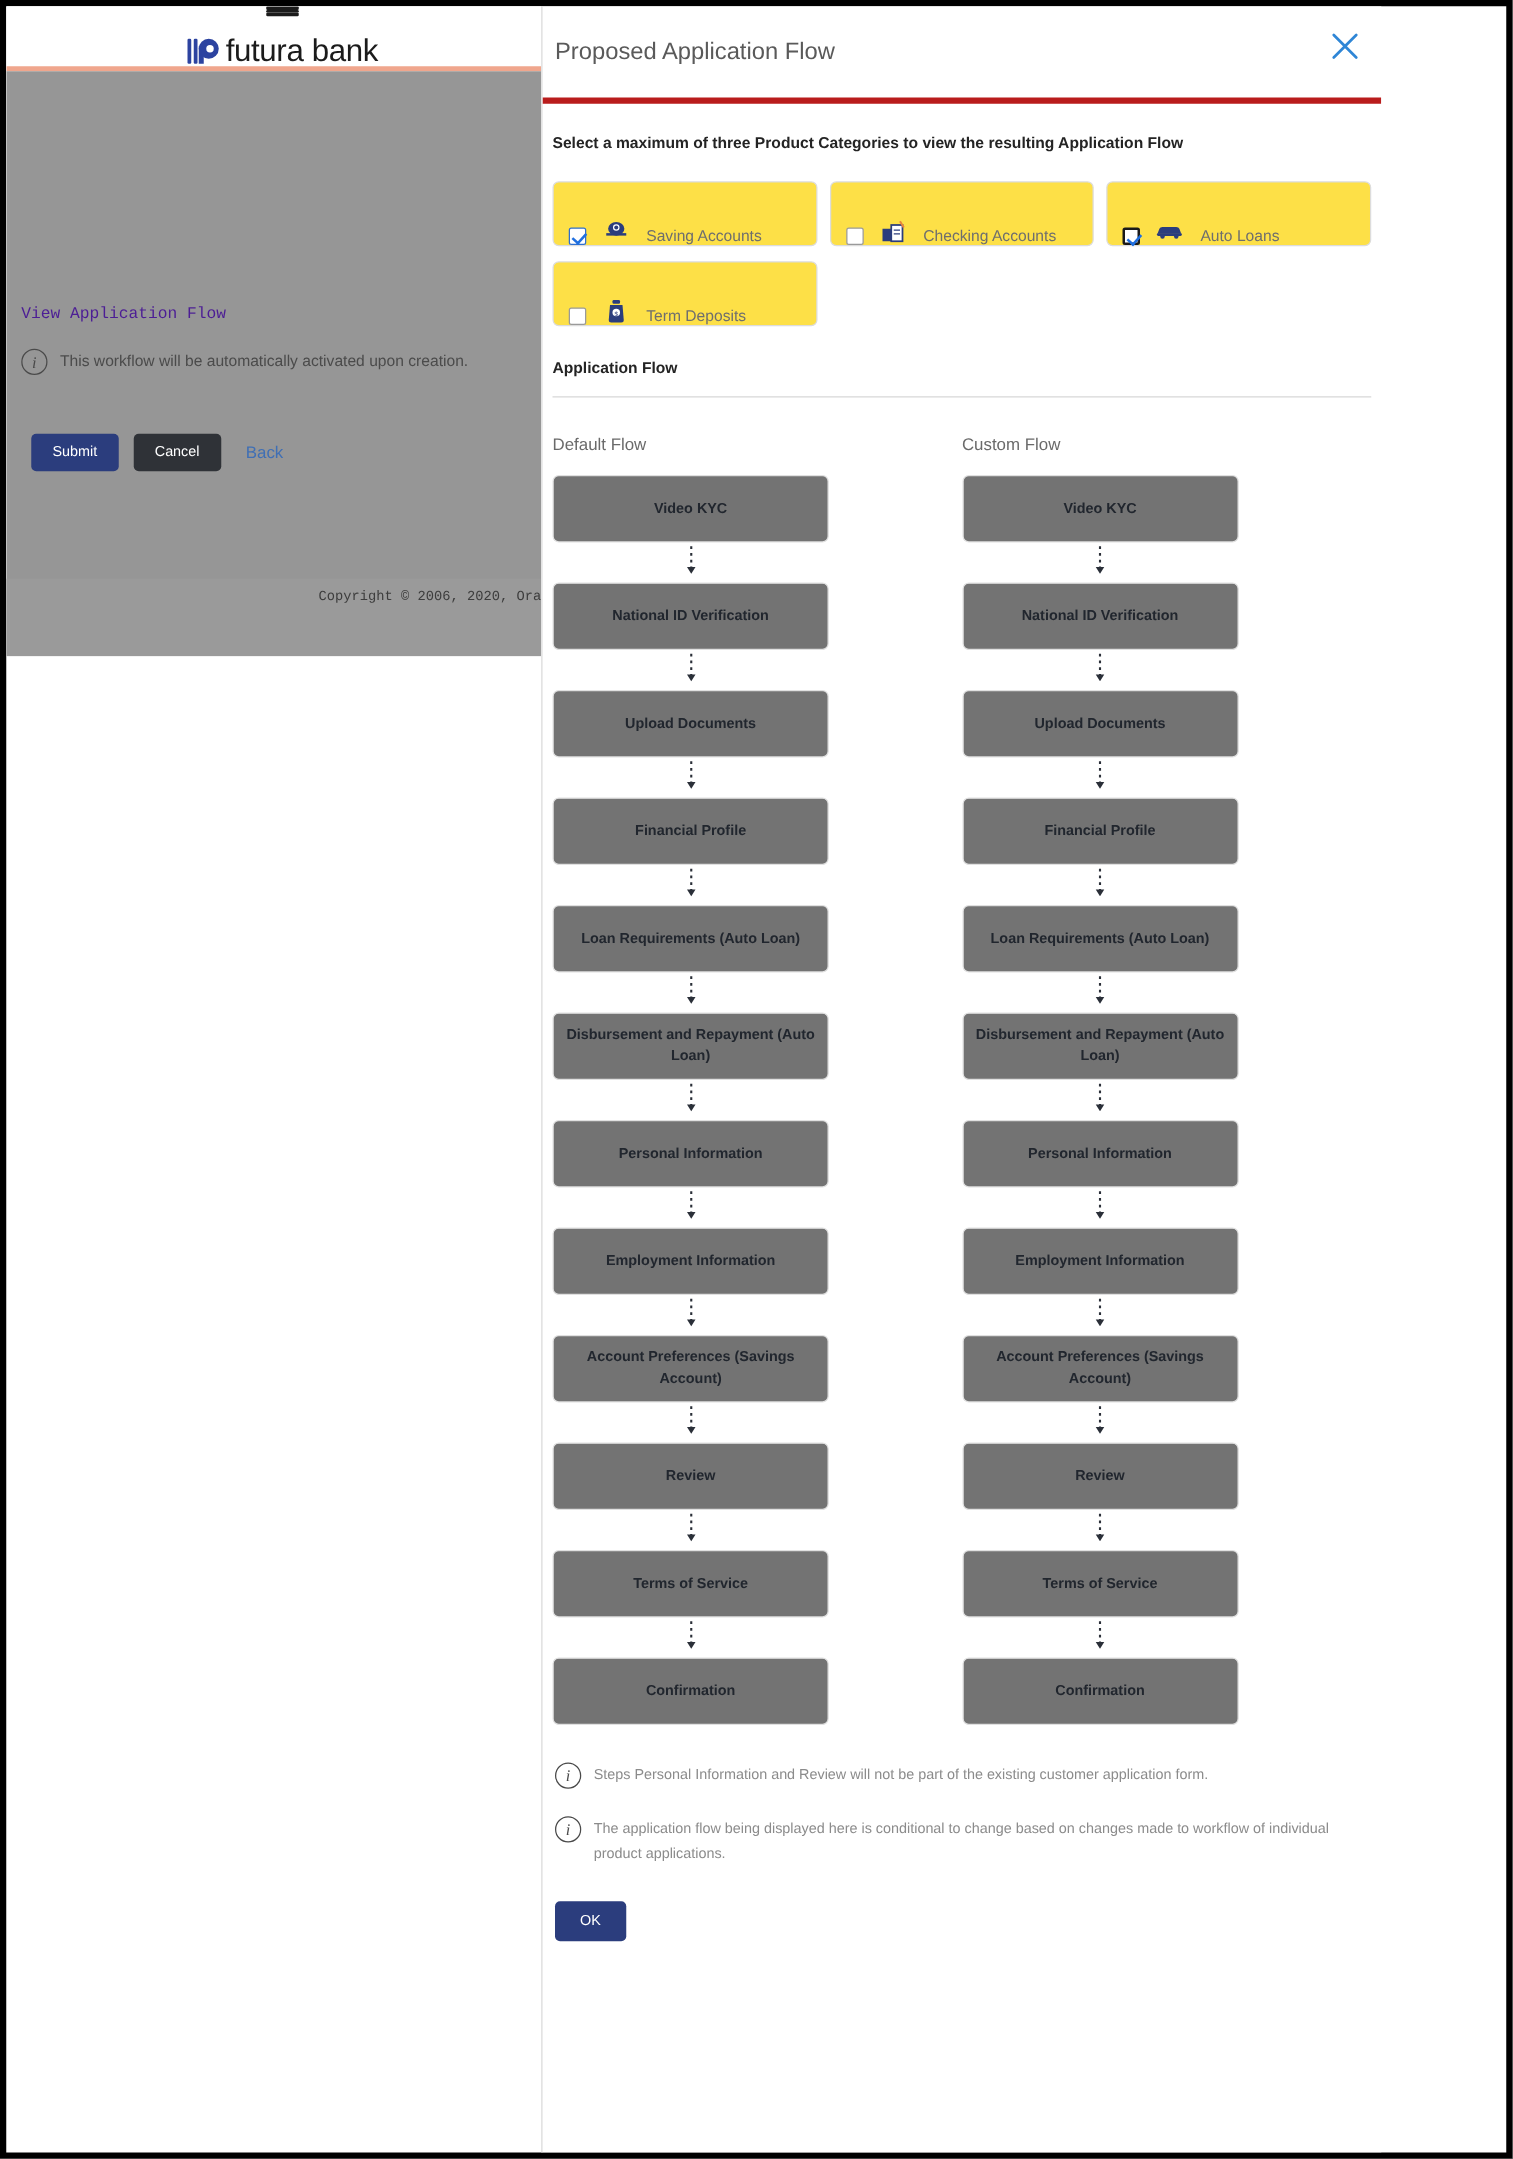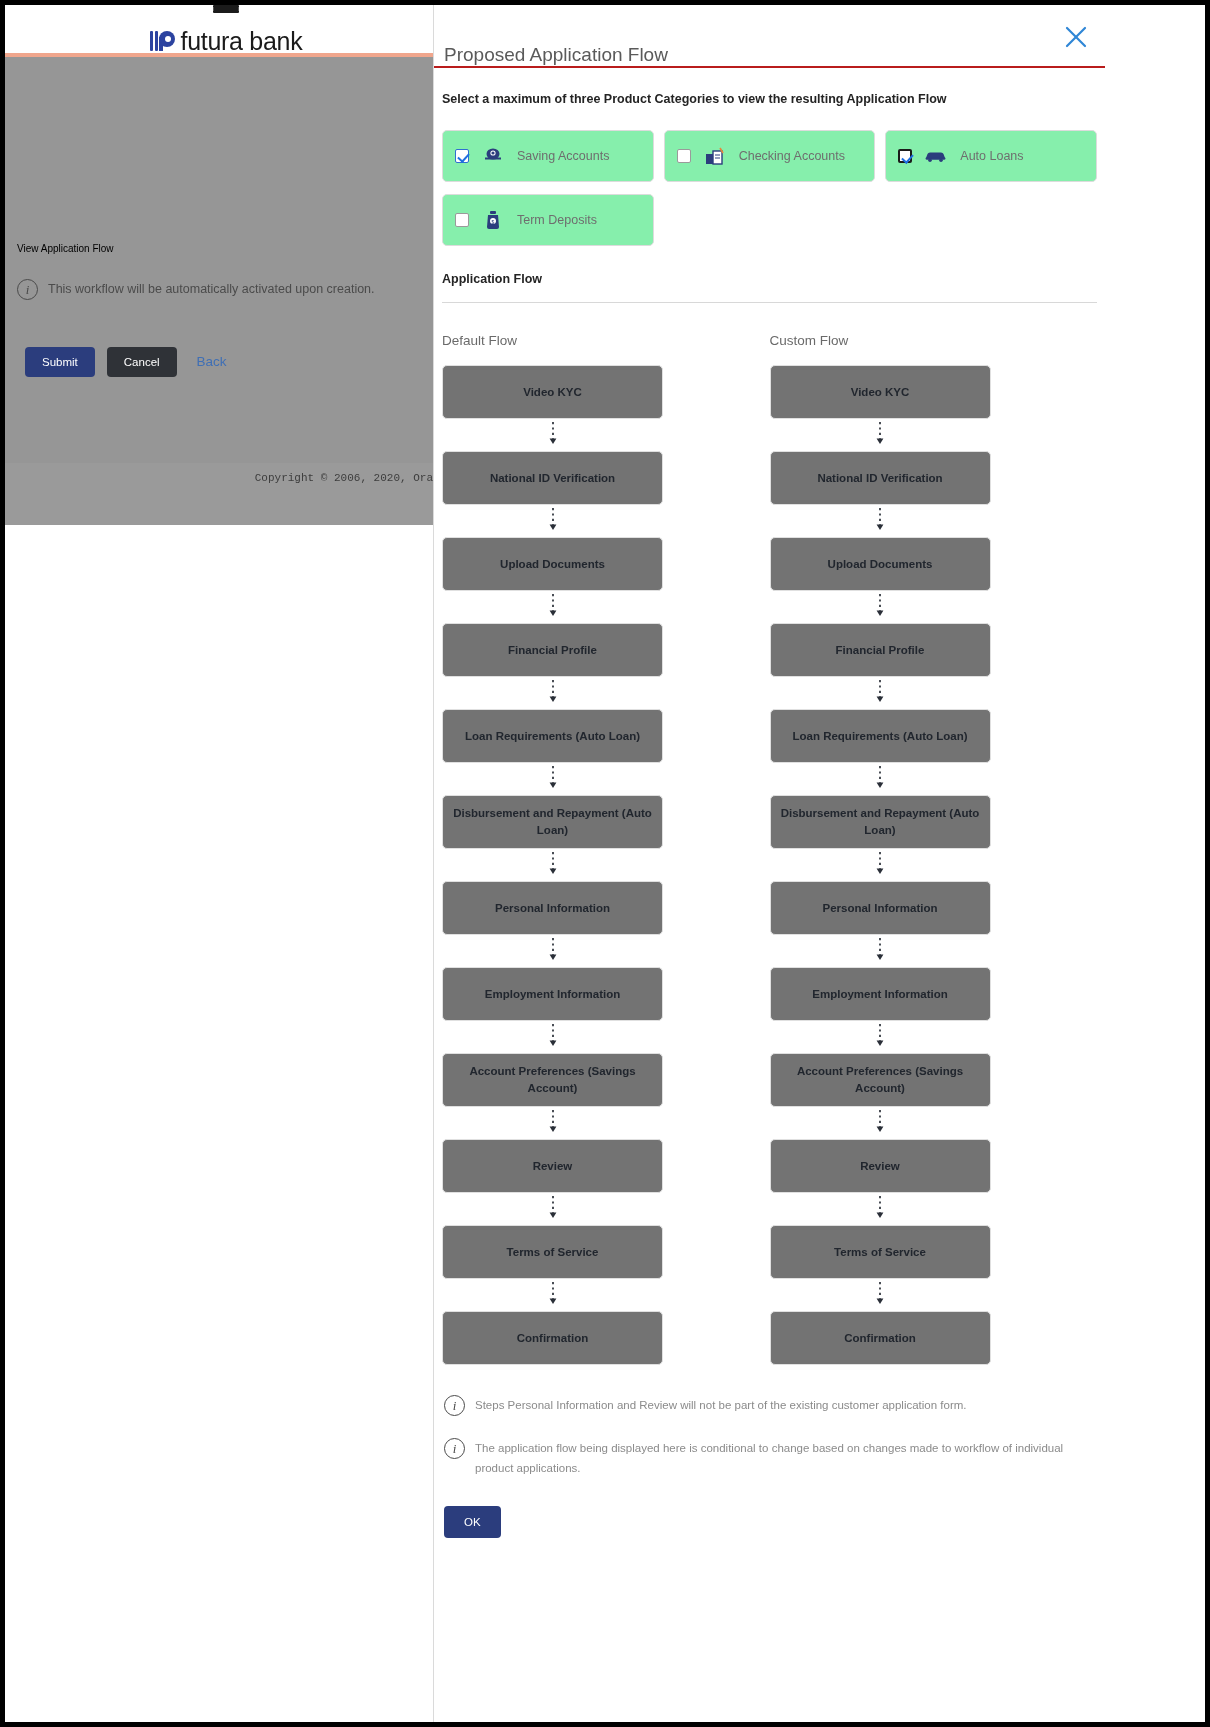--- a/index.html
+++ b/index.html
@@ -52,21 +52,21 @@
   }
   .brand-text { font-size: 25px; color:#1b1b1b; letter-spacing:-0.3px; }
 
   #bg-body {
     position: relative;
     height: 468px;
     background: #969696;
   }
   #view-flow-link {
     position:absolute; left:12px; top:186px;
-    font-size: 10px; color:#000000; cursor:pointer;
+    font-size: 13px; color:#4c1d95; cursor:pointer;font-family:Liberation Mono, monospace;
   }
   #bg-note {
     position:absolute; left:12px; top:222px;
     display:flex; align-items:flex-start; gap:10px;
   }
   .info-circle {
     flex: 0 0 auto;
     width:21px; height:21px; border-radius:50%;
     border:1.4px solid #4a4a4a;
     display:flex; align-items:center; justify-content:center;
@@ -107,23 +107,23 @@
   
   #overlay {
     position:absolute; left:428px; top:0;
     width: 672px; height: 1717px;
     background:#ffffff;
     border-left: 1px solid #dadada;
     overflow: hidden;
   }
   #ov-header {
     position:relative;
-    height: 63px;
-    border-bottom: 2px solid #b91c1c;
-    display:flex; align-items:flex-end;
+    height: 78px;
+    border-bottom: 5px solid #b91c1c;
+    display:flex; align-items:center;
     padding: 0 22px 0 10px;
   }
   #ov-title { font-size: 19px; color:#5a5a5a; font-weight: 400; }
   #ov-close {
     position:absolute; right: 16px; top: 19px;
     width: 26px; height: 26px; cursor:pointer;
   }
   #ov-close svg { display:block; }
 
   #ov-subtitle {
@@ -133,23 +133,23 @@
 
   
   #cat-grid {
     display:grid;
     grid-template-columns: repeat(3, 1fr);
     gap: 12px 10px;
     padding: 24px 8px 0 8px;
   }
   .cat-card {
     border:1px solid #dcdcdc; border-radius:5px;
-    background:#86efac;
+    background:#fde047;
     height: 52px;
-    display:flex; align-items:center;
+    display:flex; align-items:flex-end;
     padding: 0 12px; gap: 11px;
     cursor:pointer;
   }
   .cbox {
     flex:0 0 auto;
     width:14px; height:14px;
     border:1.5px solid #9a9a9a; border-radius:2px;
     background:#fff;
     position:relative;
   }

